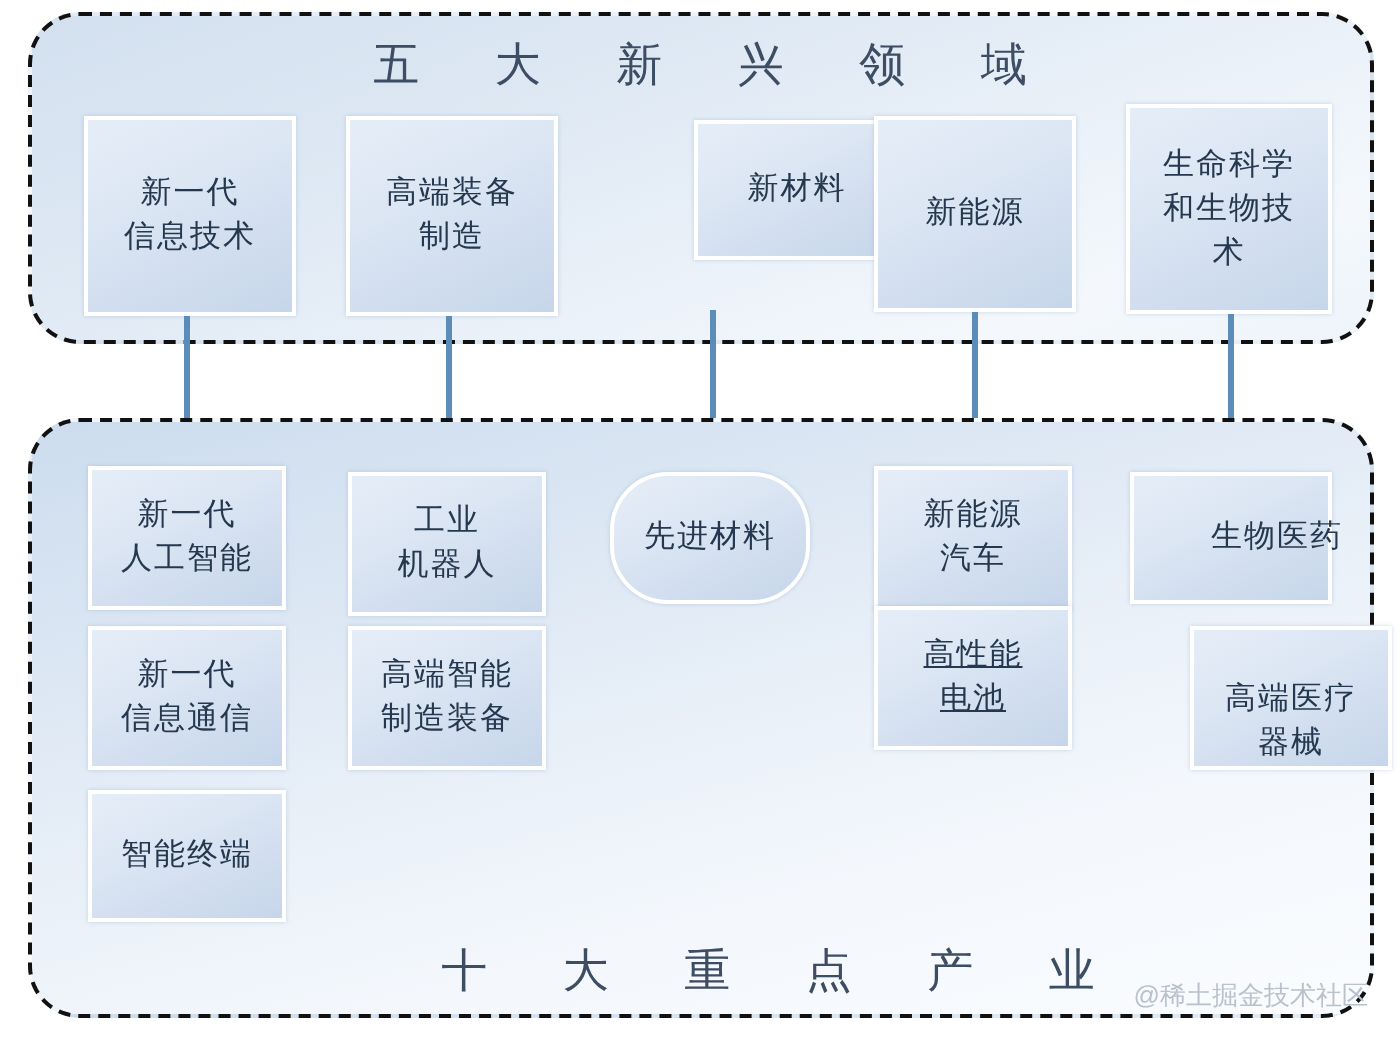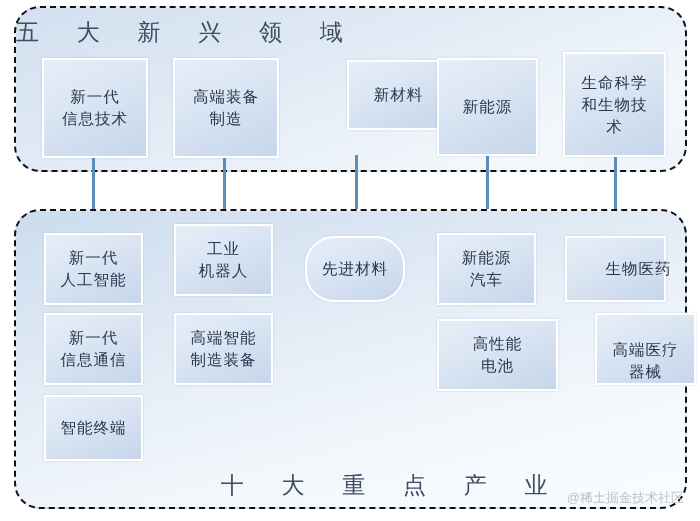--- a/index.html
+++ b/index.html
@@ -58,20 +58,21 @@
     letter-spacing: 16px;
     color: #3d4d63;
     white-space: nowrap;
     font-family: "Liberation Serif", "DejaVu Serif", serif;
     text-indent: 16px;
   }
   #title-top {
     left: 0;
     top: 17px;
     width: 700px;
+    text-align: center;
   }
   #title-bottom {
     left: 0;
     top: 470px;
     width: 700px;
     text-align: center;
     padding-left: 34px;
   }
 
   
@@ -166,36 +167,36 @@
         <span>新一代</span>
         <span>人工智能</span>
       </div>
       <div class="node" style="left: 44px; top: 313px; width: 99px; height: 72px;">
         <span>新一代</span>
         <span>信息通信</span>
       </div>
       <div class="node" style="left: 44px; top: 395px; width: 99px; height: 66px;">
         <span>智能终端</span>
       </div>
-      <div class="node" style="left: 174px; top: 224px; width: 99px; height: 72px;">
+      <div class="node" style="left: 174px; top: 236px; width: 99px; height: 72px;">
         <span>工业</span>
         <span>机器人</span>
       </div>
       <div class="node" style="left: 174px; top: 313px; width: 99px; height: 72px;">
         <span>高端智能</span>
         <span>制造装备</span>
       </div>
       <div class="node" style="left: 305px; top: 236px; width: 100px; height: 66px; border-radius: 29px;">
         <span>先进材料</span>
       </div>
       <div class="node" style="left: 437px; top: 233px; width: 99px; height: 72px;">
         <span>新能源</span>
         <span>汽车</span>
       </div>
-      <div class="node" style="left: 437px; top: 319px; width: 121px; height: 72px;">
+      <div class="node" style="left: 437px; top: 303px; width: 99px; height: 72px; text-decoration: underline;">
         <span>高性能</span>
         <span>电池</span>
       </div>
       <div class="node" style="left: 565px; top: 236px; width: 101px; height: 66px; padding-left: 46px;">
         <span>生物医药</span>
       </div>
       <div class="node" style="left: 595px; top: 313px; width: 101px; height: 72px; justify-content: flex-end;">
         <span>高端医疗</span>
         <span>器械</span>
       </div>

